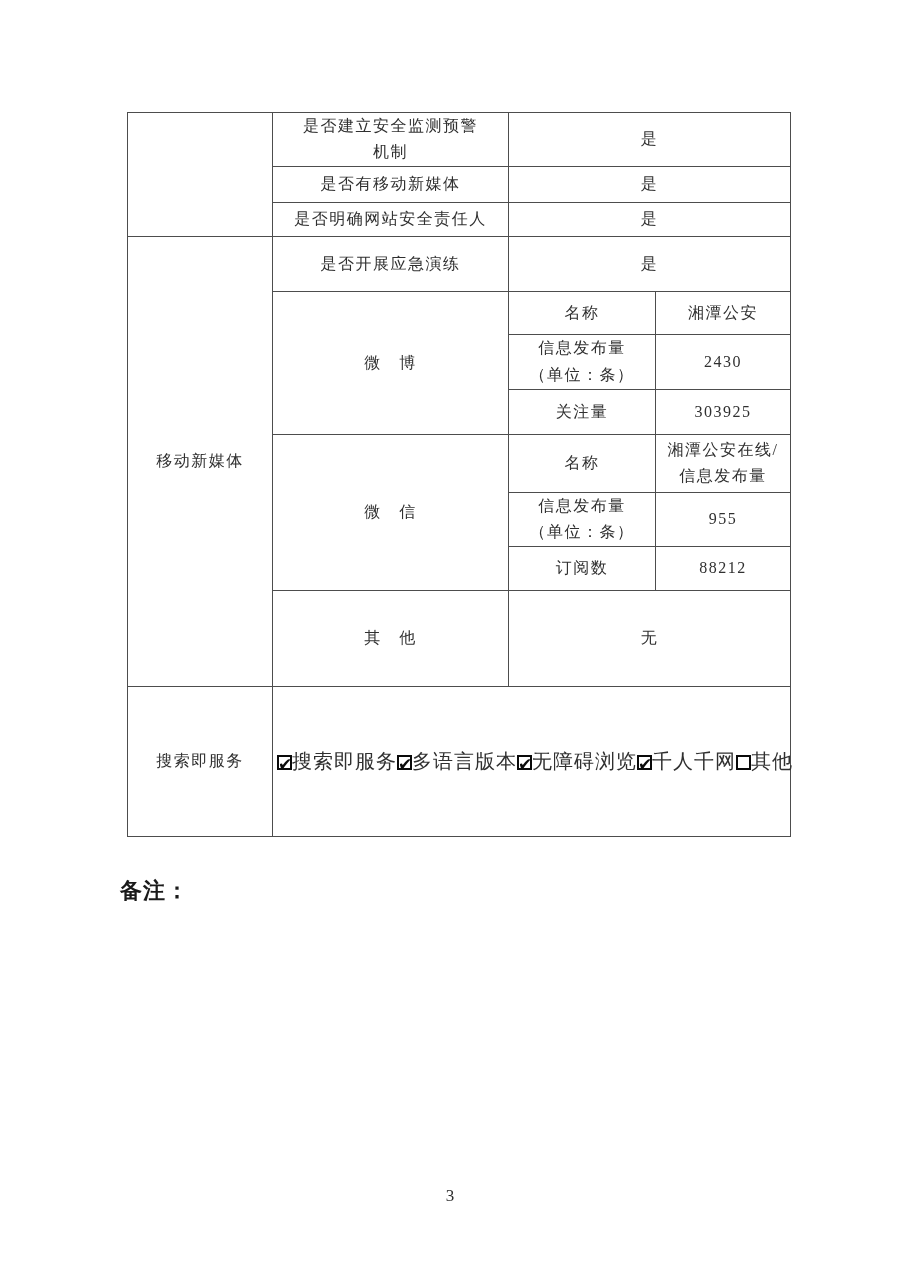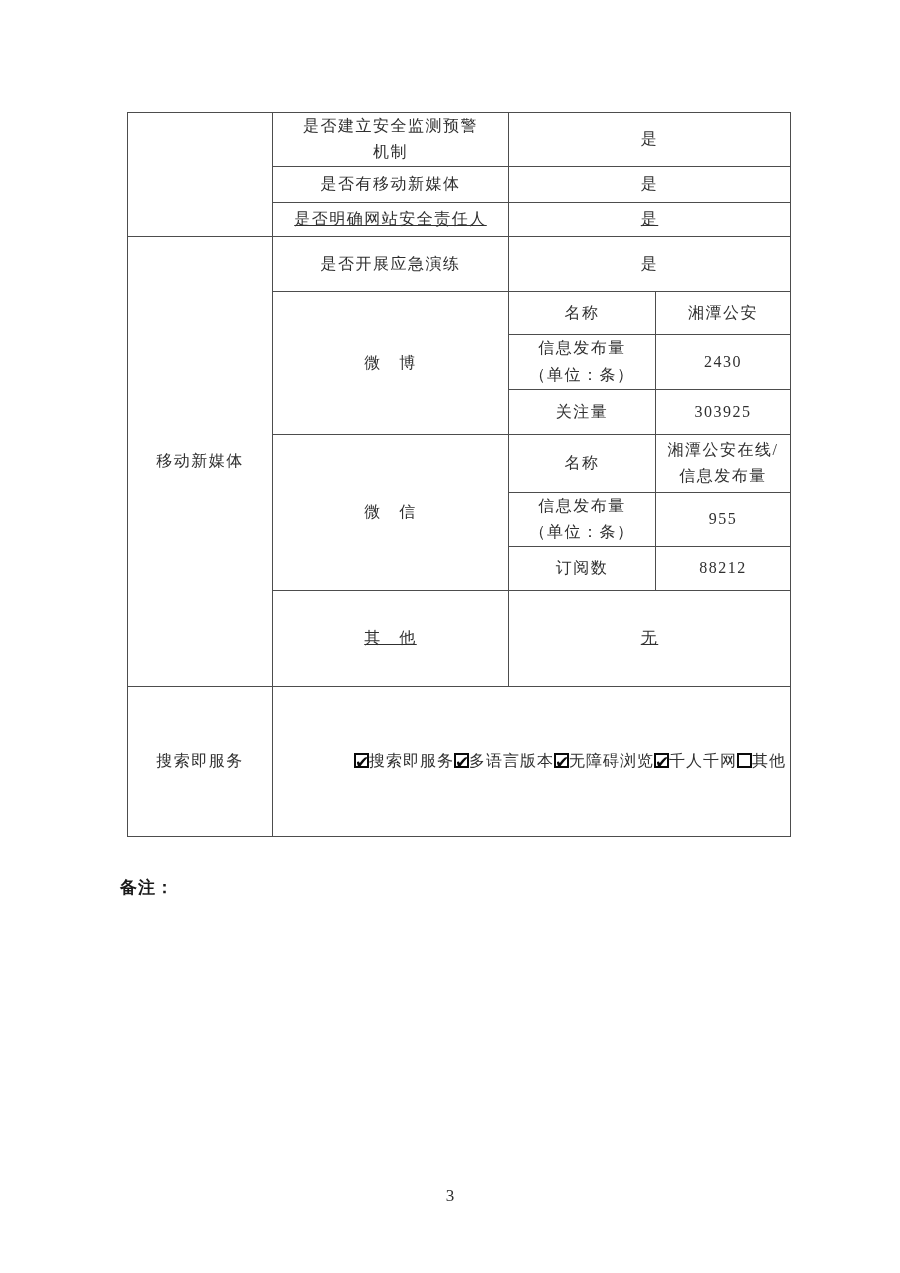--- a/index.html
+++ b/index.html
@@ -26,35 +26,35 @@
     text-align: center;
     vertical-align: middle;
     font-size: 16px;
     letter-spacing: 1.5px;
     line-height: 1.65;
     white-space: pre-line;
     padding: 0 4px;
   }
   tr.r1  { height: 51px; }
   tr.r2  { height: 36px; }
-  tr.r3  { height: 34px; text-decoration: underline; }
+  tr.r3  { height: 34px; }
   tr.r4  { height: 55px; }
   tr.r5  { height: 43px; }
   tr.r6  { height: 55px; }
   tr.r7  { height: 45px; }
   tr.r8  { height: 58px; }
   tr.r9  { height: 52px; }
   tr.r10 { height: 44px; }
-  tr.r11 { height: 96px; text-decoration: underline; }
+  tr.r11 { height: 96px; }
   tr.r12 { height: 150px; }
   td.num { letter-spacing: 0.5px; }
   .cb-line {
-    text-align: right;
+    text-align: left;
     letter-spacing: 1px;
-    font-size: 16px;
+    font-size: 20px;
     white-space: nowrap;
   }
   .cb-item { display: inline-block; white-space: nowrap; }
   .cb {
     display: inline-block;
     width: 15px;
     height: 15px;
     border: 2px solid #0a0a0a;
     vertical-align: -2px;
     position: relative;
@@ -68,21 +68,21 @@
     font-size: 17px;
     font-weight: bold;
     color: #0a0a0a;
     font-family: "DejaVu Sans", sans-serif;
     letter-spacing: 0;
   }
   .remarks {
     position: absolute;
     left: 120px;
     top: 876px;
-    font-size: 17px;
+    font-size: 22px;
     font-weight: bold;
     letter-spacing: 1px;
     color: #1a1a1a;
   }
   .page-number {
     position: absolute;
     left: 0;
     top: 1186px;
     width: 100%;
     text-align: center;

